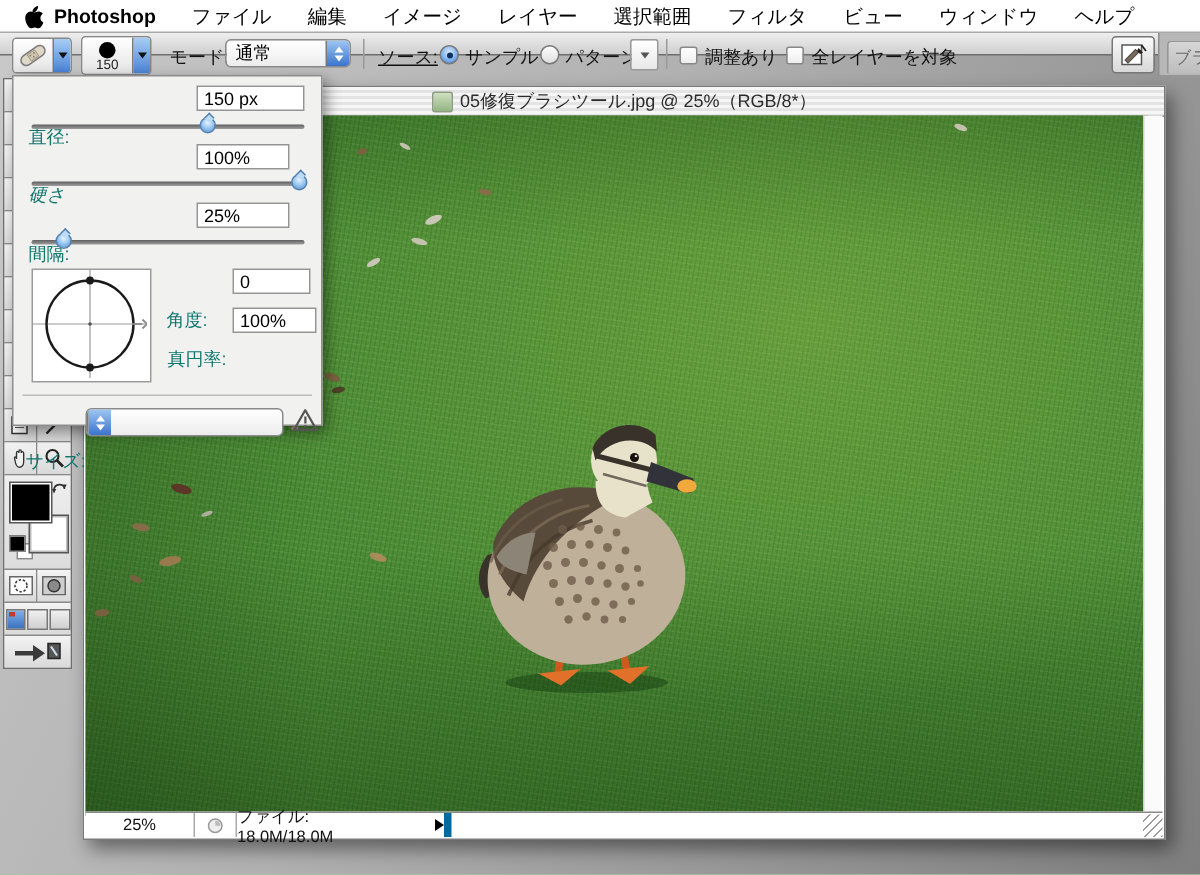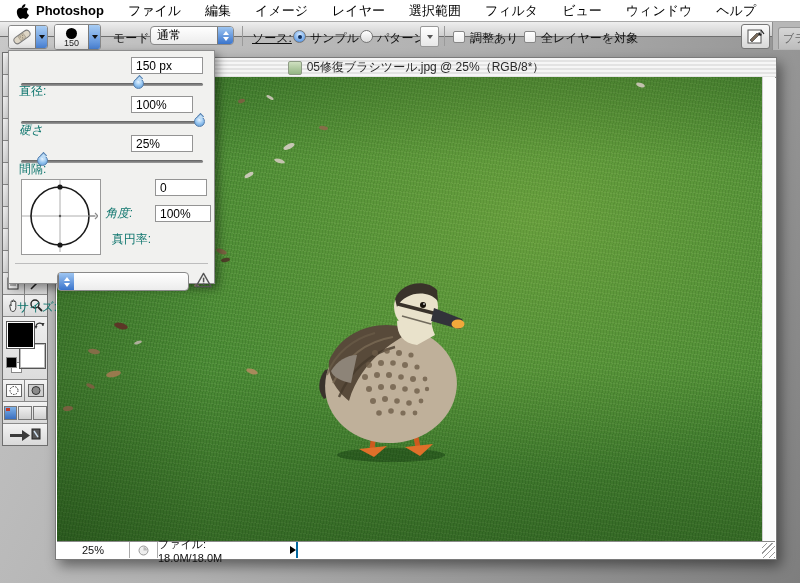--- a/index.html
+++ b/index.html
@@ -84,21 +84,21 @@
       linear-gradient(to right,rgba(0,25,0,0.20),rgba(0,0,0,0) 22%),
       linear-gradient(to bottom,rgba(0,30,0,0.18),rgba(0,0,0,0) 18%,rgba(0,0,0,0) 62%,rgba(0,25,0,0.30)),
       repeating-linear-gradient(100deg,rgba(15,60,10,0.16) 0 1px,rgba(0,0,0,0) 1px 3px),
       repeating-linear-gradient(8deg,rgba(235,255,200,0.07) 0 1px,rgba(0,0,0,0) 1px 4px),
       #4c8c36;}
   .scrollstrip{position:absolute;right:1px;top:19px;width:12px;height:467px;background:#fbfbfb;border-left:1px solid #cfcfcf;}
   .statusbar{position:absolute;left:1px;right:1px;bottom:1px;height:16px;background:#fff;border-top:1px solid #8a8a8a;
     display:flex;align-items:center;font-size:11px;color:#111;}
   .st-zoom{width:72px;text-align:center;border-right:1px solid #aaa;height:100%;display:flex;align-items:center;justify-content:center;}
   .st-icon{width:27px;height:100%;display:flex;align-items:center;justify-content:center;border-right:1px solid #aaa;}
-  .st-file{width:138px;height:100%;display:flex;align-items:center;justify-content:center;gap:17px;border-right:2px solid #0369a1;}
+  .st-file{width:138px;height:100%;display:flex;align-items:center;justify-content:center;gap:17px;border-right:5px solid #0369a1;}
   .st-fly{width:0;height:0;border-top:4px solid transparent;border-bottom:4px solid transparent;border-left:6px solid #000;}
   .grip{position:absolute;right:0;bottom:0;width:13px;height:15px;
     background:repeating-linear-gradient(135deg,rgba(0,0,0,0) 0 3px,#9a9a9a 3px 4px);}
   .leaf{position:absolute;border-radius:50%;opacity:0.92;}
 </style>
 </head>
 <body>
 
 <div class="page">
 
@@ -439,21 +439,21 @@
       <svg width="76" height="72" viewBox="0 0 76 72">
         <path d="M0 36 H76 M38 0 V72" stroke="#999" stroke-width="0.8"></path>
         <circle cx="38" cy="36" r="29" fill="none" stroke="#1a1a1a" stroke-width="1.6"></circle>
         <circle cx="38" cy="7" r="2.6" fill="#1a1a1a"></circle>
         <circle cx="38" cy="65" r="2.6" fill="#1a1a1a"></circle>
         <path d="M66 36 L73 36" stroke="#8a8a8a" stroke-width="1.2"></path>
         <path d="M73 33 L76 36 L73 39" fill="none" stroke="#8a8a8a" stroke-width="1.2"></path>
         <circle cx="38" cy="36" r="1.2" fill="#555"></circle>
       </svg>
     </div>
-    <span class="plabel" style="left:90px;top:130px;width:40px;text-align:center;font-style:italic;">角度:</span>
+    <span class="plabel" style="left:102px;top:130px;width:40px;text-align:left;">角度:</span>
     <div class="pinput" style="left:146px;top:128px;width:52px;">0</div>
     <span class="plabel" style="left:92px;top:156px;width:50px;text-align:right;">真円率:</span>
     <div class="pinput" style="left:146px;top:154px;width:56px;">100%</div>
 
     <div class="psep"></div>
 
     <span class="plabel" style="left:8px;top:224px;">サイズ:</span>
     <div class="aqua-select" style="left:48px;top:221px;width:132px;">
       <div class="stepper">
           <div class="up"></div>

